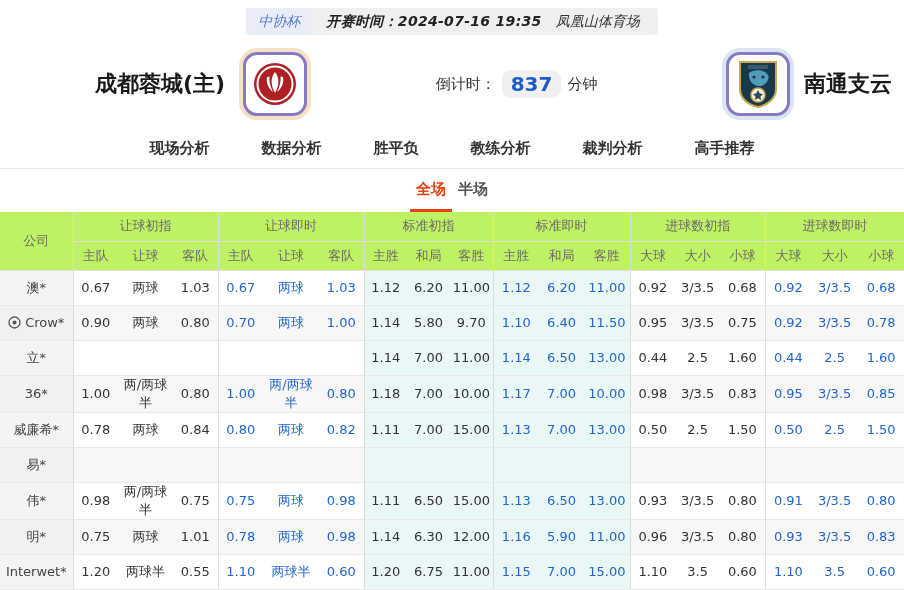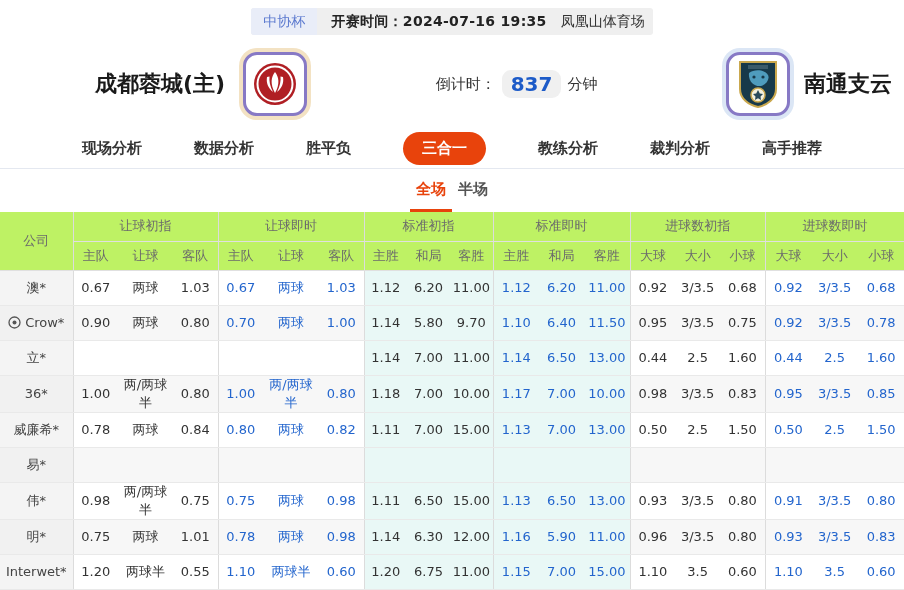--- a/index.html
+++ b/index.html
@@ -1,26 +1,26 @@
 <!DOCTYPE html>
 <html><head>
 <meta charset="utf-8">
 <style>
   * { margin:0; padding:0; box-sizing:border-box; }
   html,body { width:904px; height:590px; overflow:hidden; background:#fff;
     font-family:"DejaVu Sans","Liberation Sans",sans-serif; }
 
   
-  .info-wrap { display:flex; justify-content:center; padding-top:8px; height:40px; }
+  .info-wrap { display:flex; justify-content:center; padding-top:8px; height:40px;font-style:italic; }
   .info-bar { display:inline-flex; align-items:center; background:#efefef;
     border-radius:3px; height:27px; font-size:14px; color:#333; overflow:hidden; }
   .league { color:#5b79cf; background:#e9edf8; padding:0 12px; height:100%;
     display:flex; align-items:center; font-size:14px; }
   .kickoff { font-weight:bold; color:#222; padding:0 10px 0 14px; letter-spacing:.3px; }
-  .venue { color:#333; padding:0 8px 0 4px; }
+  .venue { color:#333; padding:0 18px 0 4px; }
 
   
   .teams { display:flex; align-items:center; height:88px; }
   .team-home { display:flex; align-items:center; margin-left:95px; gap:18px; }
   .team-away { display:flex; align-items:center; margin-right:12px; gap:14px; }
   .team-name { font-size:22px; font-weight:bold; color:#1a1a1a; }
   .center-zone { flex:1; display:flex; justify-content:center; align-items:center;
     font-size:15px; color:#333; }
   .cd-val { display:inline-block; background:#f0f0f0; color:#1d5bc8; font-weight:bold;
     font-size:20px; padding:2px 9px; border-radius:9px; margin:0 6px; }
@@ -100,21 +100,20 @@
       </svg>
     </span>
     <span class="team-name">南通支云</span>
   </div>
 </div>
 
 <div class="nav">
     <div class="nav-item">现场分析</div>
     <div class="nav-item">数据分析</div>
     <div class="nav-item">胜平负</div>
-    <div class="nav-item active">三合一</div>
     <div class="nav-item">教练分析</div>
     <div class="nav-item">裁判分析</div>
     <div class="nav-item">高手推荐</div>
   </div>
 
 <div class="subtabs">
     <div class="subtab active">全场</div>
     <div class="subtab">半场</div>
   </div>
 

